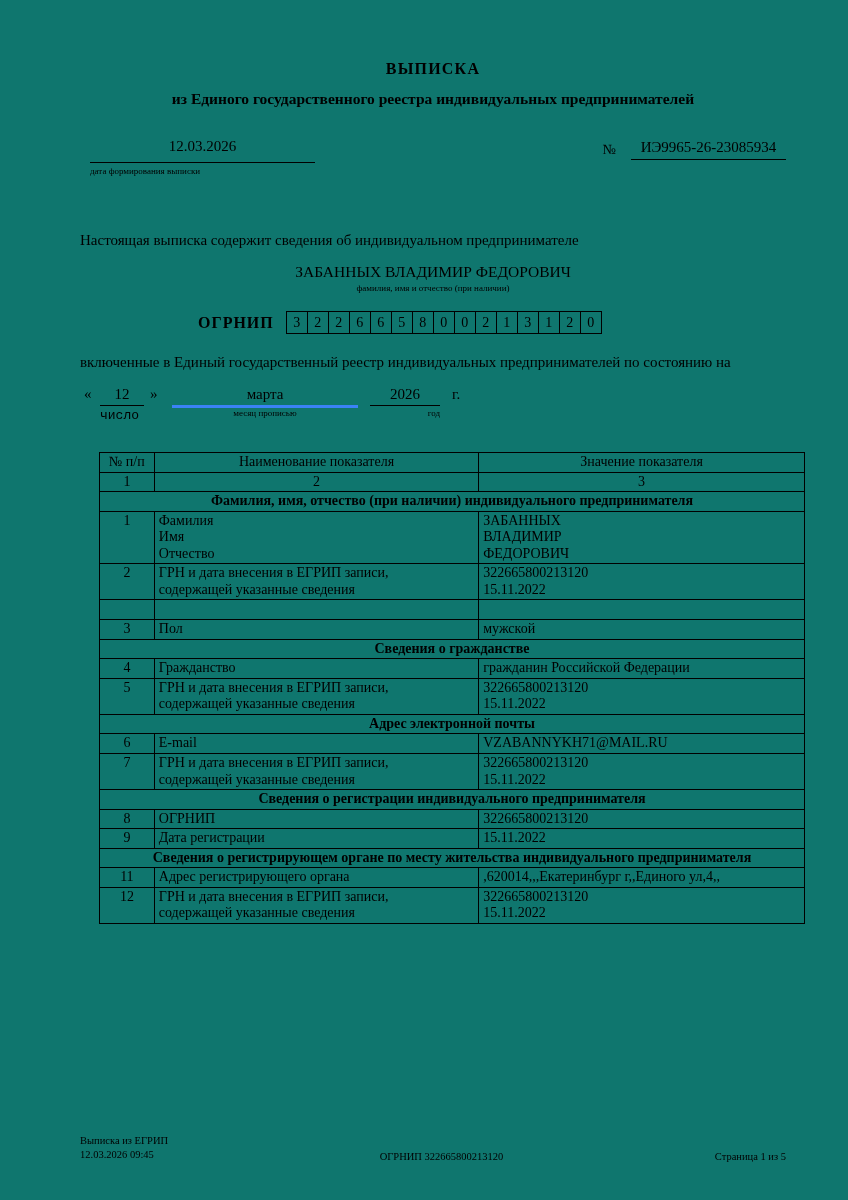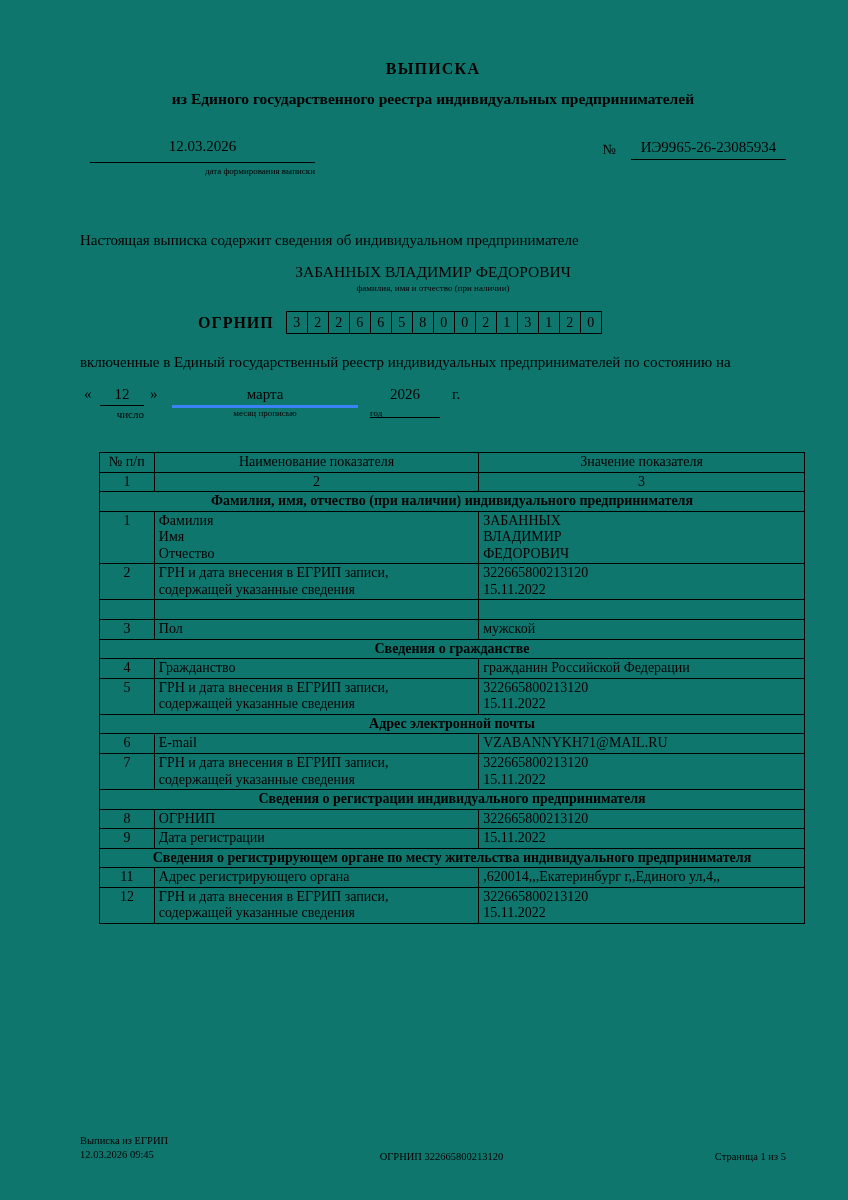--- a/index.html
+++ b/index.html
@@ -59,21 +59,21 @@
     padding-bottom: 6px;
   }
   .date-underline {
     border-bottom: 1px solid #000;
     height: 1px;
     width: 100%;
   }
   .date-caption {
     font-size: 9px;
     margin-top: 3px;
-    text-align: right;
+    text-align: left;
   }
   .num-label {
     position: absolute;
     right: 170px;
     top: 4px;
     font-size: 14px;
   }
   .num-cell {
     position: absolute;
     right: 0;
@@ -156,26 +156,26 @@
     position: absolute; left: 20px; top: 0; width: 44px;
     text-align: center; border-bottom: 1px solid #000; padding-bottom: 2px;
   }
   .dw-quote-close { position: absolute; left: 70px; top: 0; }
   .dw-month {
     position: absolute; left: 92px; top: 0; width: 186px;
     text-align: center; border-bottom: 3px solid #3b82f6; padding-bottom: 2px;
   }
   .dw-year {
     position: absolute; left: 290px; top: 0; width: 70px;
-    text-align: center; border-bottom: 1px solid #000; padding-bottom: 14px;
+    text-align: center; border-bottom: 1px solid #000; padding-bottom: 2px;
   }
   .dw-g { position: absolute; left: 372px; top: 0; }
-  .dw-cap-day { position: absolute; left: 20px; top: 22px; width: 44px; text-align: right; font-size: 11px; }
+  .dw-cap-day { position: absolute; left: 20px; top: 22px; width: 44px; text-align: left; font-size: 13px; font-family: Liberation Mono, monospace; }
   .dw-cap-month { position: absolute; left: 92px; top: 22px; width: 186px; text-align: center; font-size: 9px; }
-  .dw-cap-year { position: absolute; left: 290px; top: 22px; width: 70px; text-align: left; font-size: 9px; }
+  .dw-cap-year { position: absolute; left: 290px; top: 22px; width: 70px; text-align: right; font-size: 9px; }
 
   
   table.main {
     margin-top: 26px;
     border-collapse: collapse;
     width: 706px;
     font-size: 14px;
     margin-left: 19px;
   }
   table.main td {

